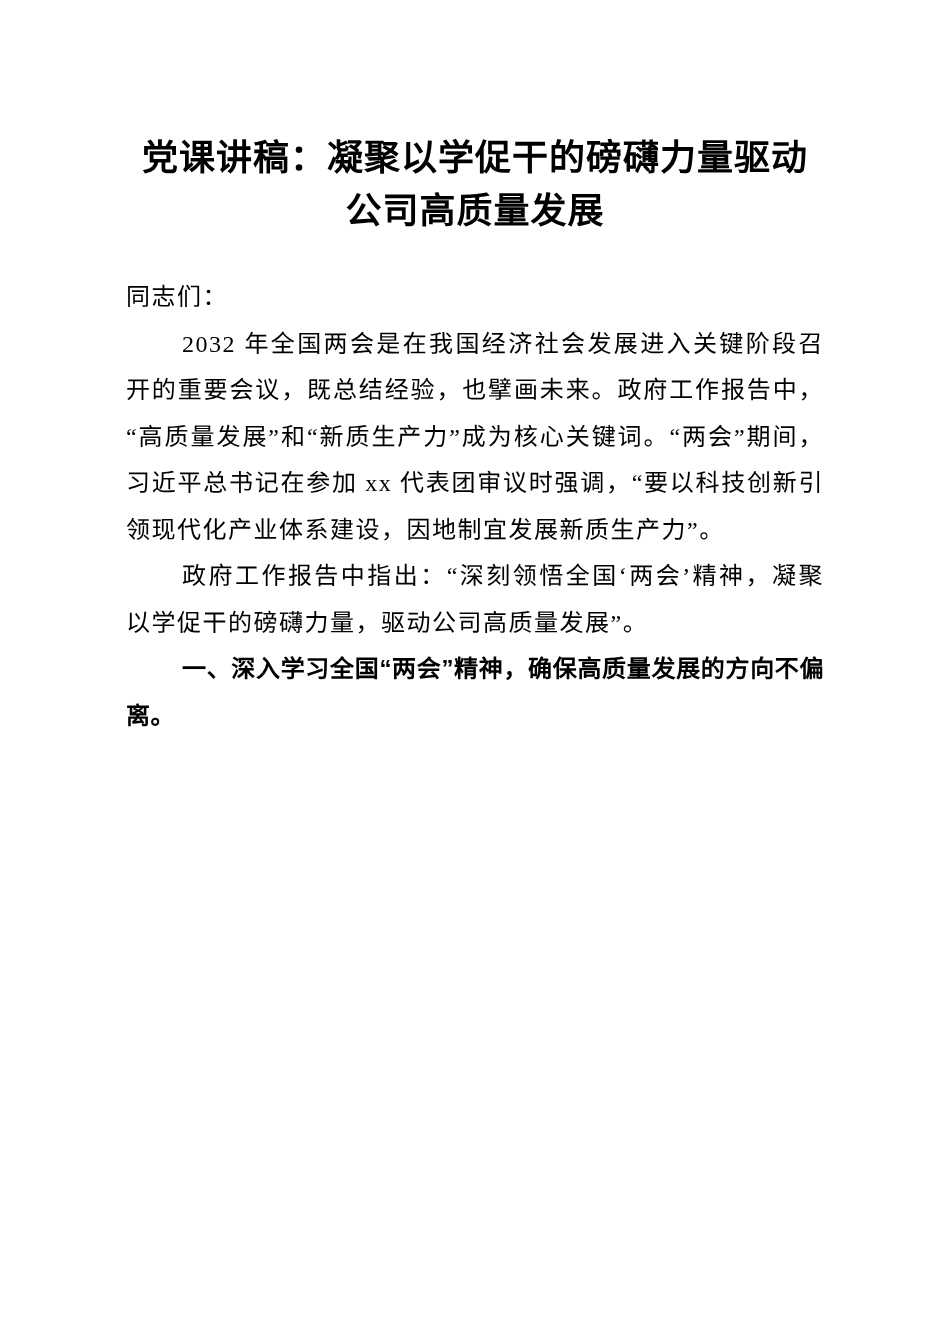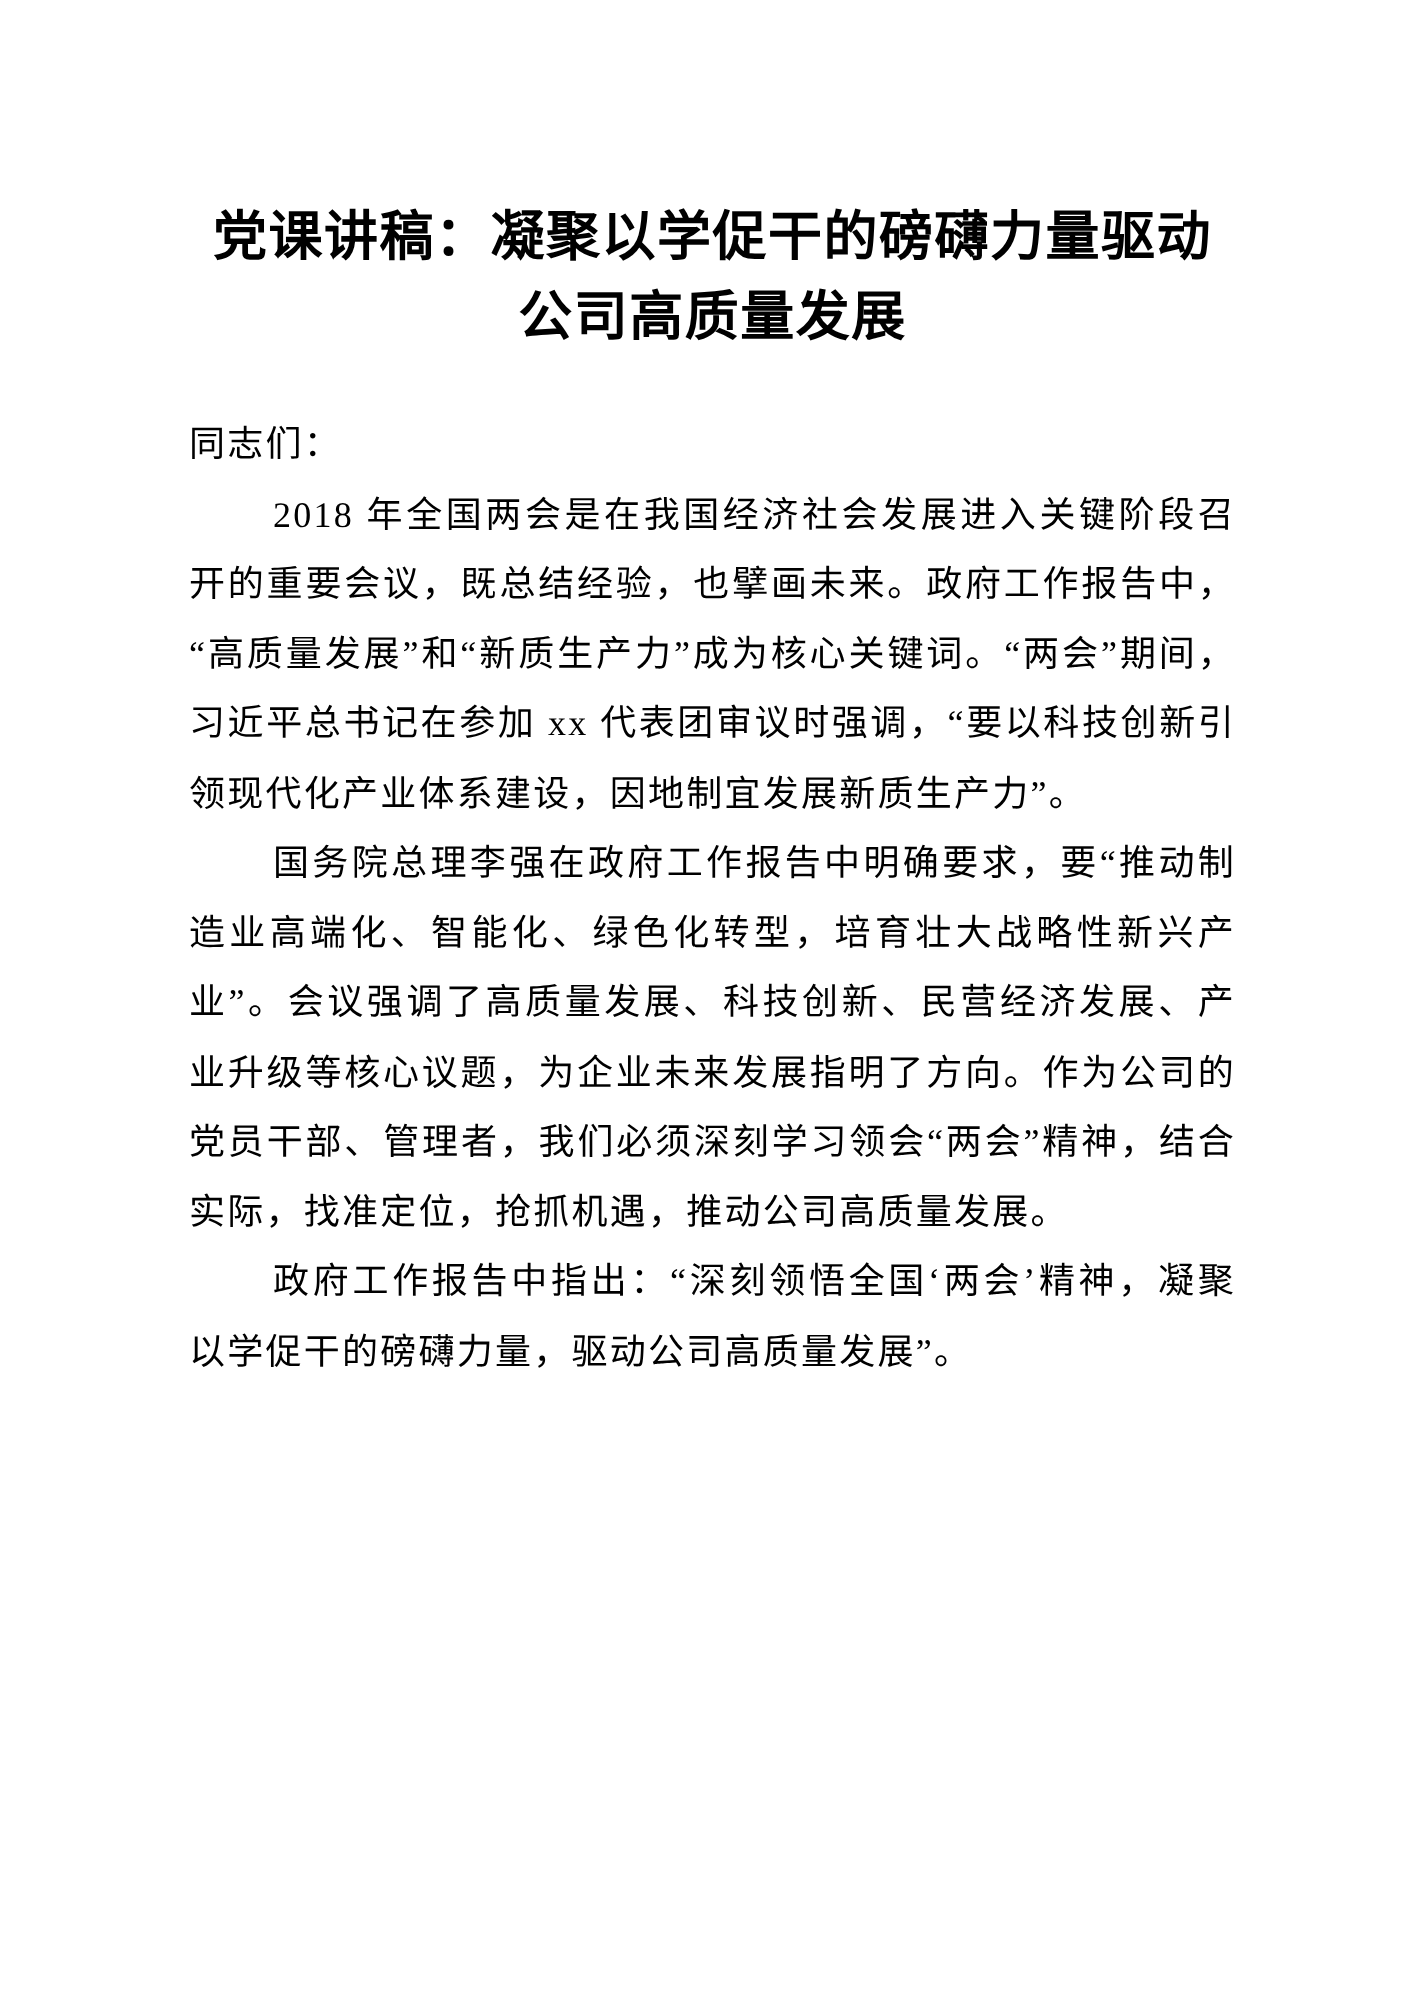--- a/index.html
+++ b/index.html
@@ -52,17 +52,17 @@
   }
 </style>
 </head>
 <body>
 
 <div class="page">
   <h1 class="doc-title">党课讲稿：凝聚以学促干的磅礴力量驱动公司高质量发展</h1>
 
   <div class="doc-body">
     <p class="salutation">同志们：</p>
-    <p class="indent">2018 年全国两会是在我国经济社会发展进入关键阶段召开的重要会议，既总结经验，也擘画未来。政府工作报告中，“高质量发展”和“新质生产力”成为核心关键词。“两会”期间，习近平总书记在参加 xx 代表团审议时强调，“要以科技创新引领现代化产业体系建设，因地制宜发展新质生产力”。</p>
-    <p class="indent">国务院总理李强在政府工作报告中明确要求，要“推动制造业高端化、智能化、绿色化转型，培育壮大战略性新兴产业”。会议强调了高质量发展、科技创新、民营经济发展、产业升级等核心议题，为企业未来发展指明了方向。作为公司的党员干部、管理者，我们必须深刻学习领会“两会”精神，结合实际，找准定位，抢抓机遇，推动公司高质量发展。</p>
+    <p class="indent">2032 年全国两会是在我国经济社会发展进入关键阶段召开的重要会议，既总结经验，也擘画未来。政府工作报告中，“高质量发展”和“新质生产力”成为核心关键词。“两会”期间，习近平总书记在参加 xx 代表团审议时强调，“要以科技创新引领现代化产业体系建设，因地制宜发展新质生产力”。</p>
     <p class="indent">政府工作报告中指出：“深刻领悟全国‘两会’精神，凝聚以学促干的磅礴力量，驱动公司高质量发展”。</p>
+    <p class="indent section-heading">一、深入学习全国“两会”精神，确保高质量发展的方向不偏离。</p>
   </div>
 </div>
 
 </body></html>

